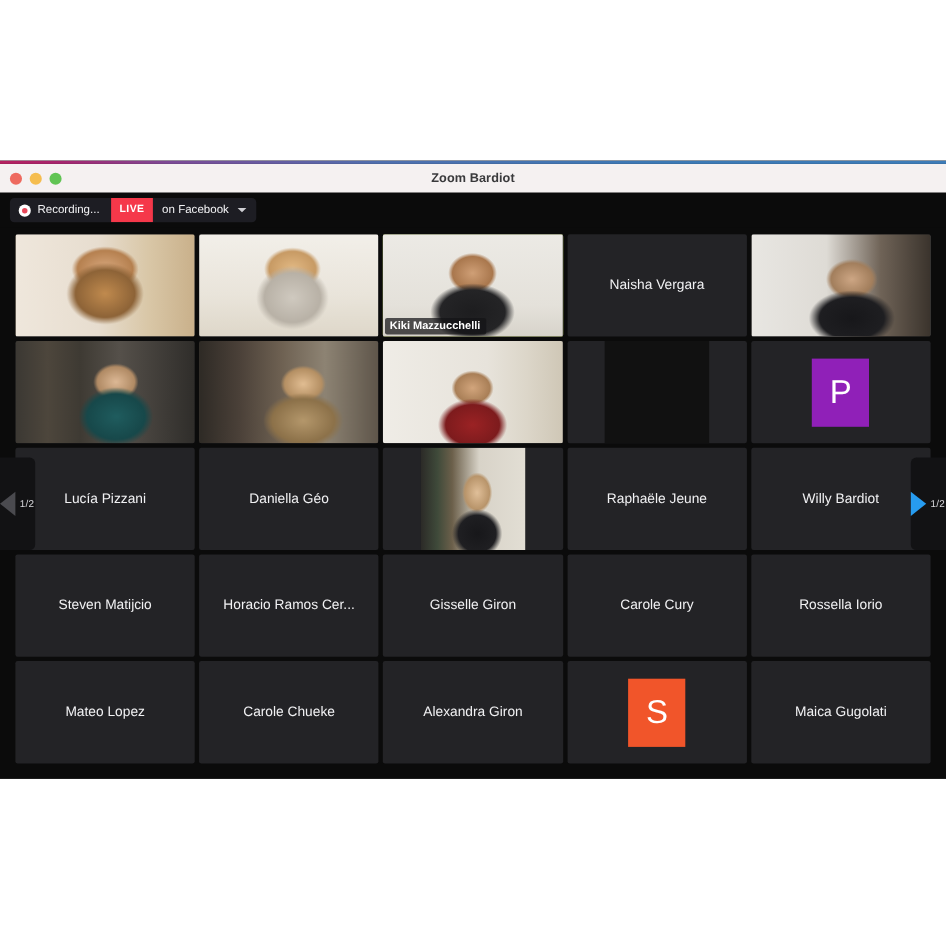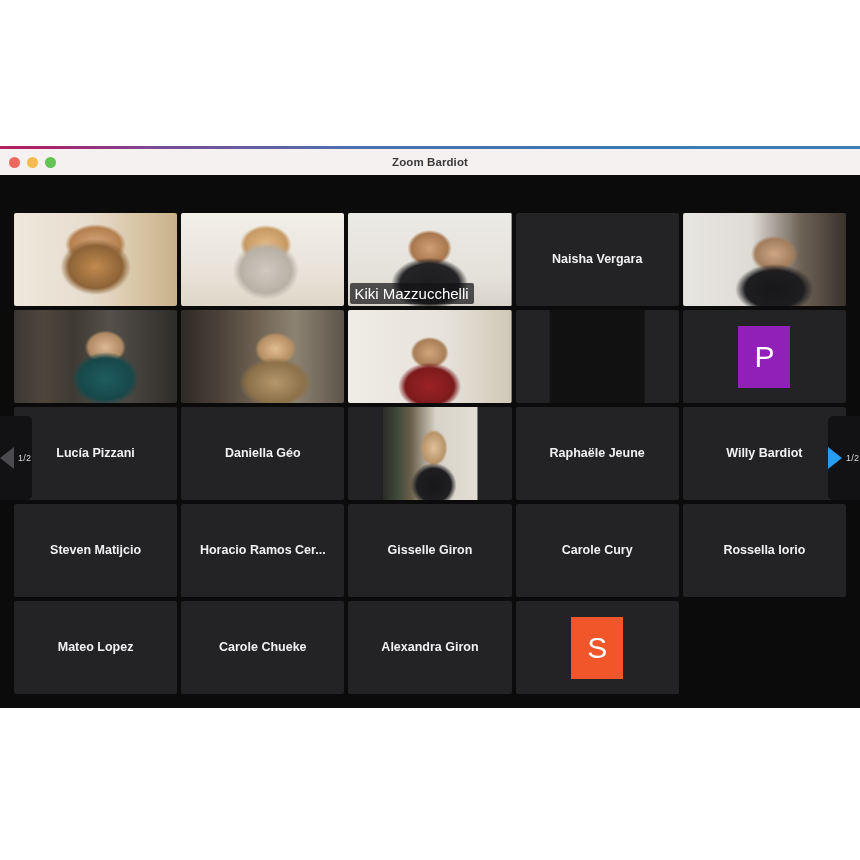--- a/index.html
+++ b/index.html
@@ -194,21 +194,20 @@
 
   .tile-name {
     font-size: 12.5px;
     color: #f1f1f3;
     padding: 0 5px;
     line-height: 1.2;
     white-space: nowrap;
     overflow: hidden;
     text-overflow: ellipsis;
     max-width: 100%;
-    font-weight: bold;
   }
 
   
   .video {
     position: absolute;
     inset: 0;
     background: #111;
   }
   .video-inner {
     position: absolute;
@@ -224,28 +223,29 @@
     width: 58%;
     inset: 0 auto 0 50%;
   }
 
   .name-tag {
     position: absolute;
     left: 2px;
     bottom: 2px;
     background: rgba(20,20,22,0.72);
     color: #ffffff;
-    font-size: 15px;
+    font-size: 10px;
     padding: 2px 5px 2px 4px;
     border-radius: 2px;
     max-width: calc(100% - 6px);
     white-space: nowrap;
     overflow: hidden;
     text-overflow: ellipsis;
     z-index: 5;
+    font-weight: bold;
   }
 
   .avatar-square {
     width: 52px;
     height: 62px;
     display: flex;
     align-items: center;
     justify-content: center;
     color: #ffffff;
     font-size: 30px;
@@ -302,20 +302,33 @@
 
     <div class="titlebar">
       <div class="traffic-lights">
         <span class="tl tl-close"></span>
         <span class="tl tl-min"></span>
         <span class="tl tl-max"></span>
       </div>
       <div class="window-title">Zoom Bardiot</div>
     </div>
 
+    <div class="toolbar">
+      <div class="record-cluster">
+        <div class="rec-pill">
+          <span class="rec-dot"></span>
+          <span class="rec-label">Recording...</span>
+        </div>
+        <span class="live-badge" style="background: rgb(245, 56, 74);">LIVE</span>
+        <div class="platform-pill">
+          <span class="platform-label">on Facebook</span>
+          <span class="chevron-down"></span>
+        </div>
+      </div>
+    </div>
 
     <div class="grid-area">
       <div class="grid" id="grid">
           <div class="tile">
             <div class="video">
               <div class="video-inner" style="background-image: radial-gradient(30% 42% at 50% 58%, rgb(192, 138, 78) 0%, rgb(141, 99, 55) 55%, rgba(0, 0, 0, 0) 72%), radial-gradient(22% 26% at 50% 34%, rgb(216, 168, 126) 0%, rgb(181, 128, 79) 70%, rgba(0, 0, 0, 0) 85%), linear-gradient(to right, rgb(239, 231, 220) 0%, rgb(231, 221, 207) 46%, rgb(217, 199, 167) 74%, rgb(201, 176, 138) 100%);"></div>
             </div>
           </div>
           <div class="tile">
             <div class="video">
@@ -395,20 +408,23 @@
             <div class="tile-name">Mateo Lopez</div>
           </div>
           <div class="tile">
             <div class="tile-name">Carole Chueke</div>
           </div>
           <div class="tile">
             <div class="tile-name">Alexandra Giron</div>
           </div>
           <div class="tile">
             <div class="avatar-square" style="background: rgb(241, 85, 42);">S</div>
+          </div>
+          <div class="tile">
+            <div class="tile-name">Maica Gugolati</div>
           </div>
         </div>
 
       <div class="nav-arrow nav-left">
         <span class="tri-left" style="border-right-color: rgb(74, 74, 79);"></span>
         <span class="nav-count">1/2</span>
       </div>
 
       <div class="nav-arrow nav-right">
         <span class="tri-right" style="border-left-color: rgb(39, 156, 240);"></span>

